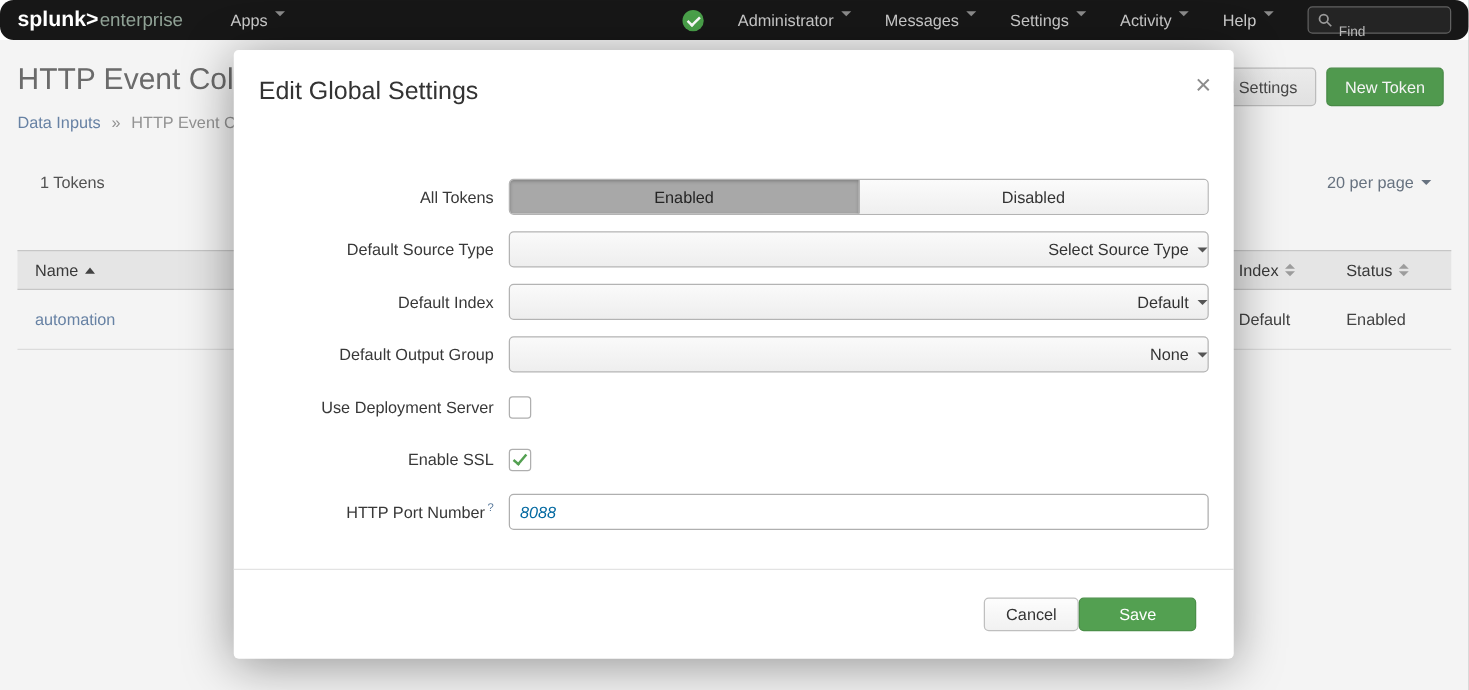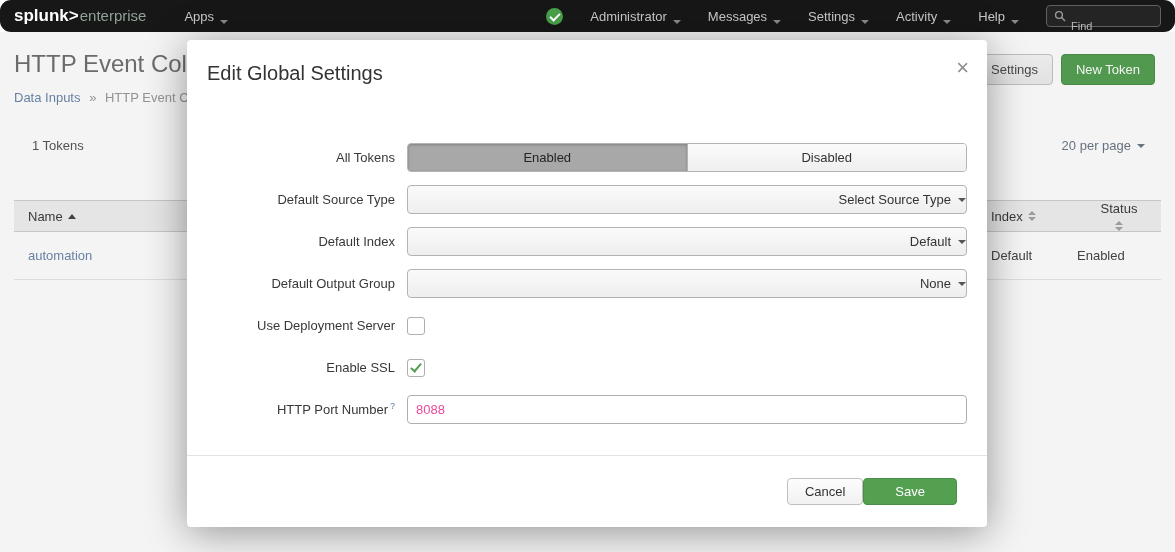--- a/index.html
+++ b/index.html
@@ -5,21 +5,21 @@
   * { margin:0; padding:0; box-sizing:border-box; }
   body { font-family:"Liberation Sans", sans-serif; background:#9a9a9a; }
   .screen { position:relative; width:1175px; height:552px; background:#fff; overflow:hidden; font-size:13px; color:#333; }
 
   
   .topbar { position:absolute; top:0; left:0; width:100%; height:32px; background:#171717; display:flex; align-items:center; z-index:5;border-radius:11px; }
   .logo { margin-left:14px; font-size:17px; color:#fff; cursor:pointer; white-space:nowrap; }
   .logo-brand { font-weight:bold; }
   .logo-gt { font-weight:bold; color:#fff; }
   .logo-product { font-weight:normal; color:#90a296; font-size:15px; margin-left:1px; }
-  .nav-item { display:flex; align-items:flex-end; gap:6px; color:#c9c9c9; font-size:13px; cursor:pointer; white-space:nowrap; }
+  .nav-item { display:flex; align-items:flex-start; gap:6px; color:#c9c9c9; font-size:13px; cursor:pointer; white-space:nowrap; }
   .apps { margin-left:38px; }
   .nav-right { margin-left:auto; display:flex; align-items:center; gap:27px; margin-right:14px; }
   .caret { width:0; height:0; border-left:4px solid transparent; border-right:4px solid transparent; border-top:4px solid #8a8a8a; display:inline-block; }
   .check-circle { width:17px; height:17px; border-radius:50%; background:#4aa14a; position:relative; display:inline-block; flex-shrink:0; }
   .check-circle::after { content:""; position:absolute; left:6px; top:3px; width:4px; height:8px; border-right:2px solid #fff; border-bottom:2px solid #fff; transform:rotate(45deg); }
   .find-box { display:flex; align-items:center; gap:5px; width:115px; height:22px; background:#242424; border:1px solid #616161; border-radius:4px; padding:0 7px; }
   .find-box input { flex:1; min-width:0; background:transparent; border:none; outline:none; color:#ddd; font-size:11px; font-family:Liberation Sans, sans-serif;margin-top:20px; }
   .find-box input::placeholder { color:#b9b9b9; }
 
   
@@ -33,21 +33,21 @@
   .crumb-current { color:#999; }
   .token-count { position:absolute; left:16px; top:138px; color:#555;margin-left:16px; }
   .per-page { position:absolute; right:30px; top:138px; display:flex; align-items:center; gap:6px; color:#6b7785; cursor:pointer; }
   .per-page .caret { border-top-color:#6b7785; }
 
   .table { position:absolute; left:14px; top:200px; width:1147px; }
   .thead { display:flex; height:32px; background:#f0f0f0; border-top:1px solid #cfcfcf; border-bottom:1px solid #cfcfcf; align-items:center; }
   .th { display:flex; align-items:center; gap:5px; color:#3a3a3a; }
   .th-name { flex:1; padding-left:14px; }
   .th-index { width:86px; flex-shrink:0; }
-  .th-status { width:84px; flex-shrink:0;flex-direction:column; }
+  .th-status { width:84px; flex-shrink:0; }
   .trow { display:flex; height:48px; align-items:center; border-bottom:1px solid #e6e6e6; background:#fff; }
   .td-name { flex:1; padding-left:14px; }
   .td-name a { color:#6b87ab; text-decoration:none; cursor:pointer; }
   .td-index { width:86px; flex-shrink:0; color:#444; }
   .td-status { width:84px; flex-shrink:0; color:#444; }
   .sort-up { width:0; height:0; border-left:4px solid transparent; border-right:4px solid transparent; border-bottom:5px solid #444; display:inline-block; }
   .sort-both { display:inline-flex; flex-direction:column; gap:2px; }
   .tri-u { width:0; height:0; border-left:4px solid transparent; border-right:4px solid transparent; border-bottom:4px solid #a3a3a3; }
   .tri-d { width:0; height:0; border-left:4px solid transparent; border-right:4px solid transparent; border-top:4px solid #a3a3a3; }
 
@@ -65,21 +65,21 @@
   .control { width:580px; height:29px; }
   .toggle-group { display:flex; border:1px solid #b3b3b3; border-radius:4px; overflow:hidden; background:#fff; }
   .toggle-btn { flex:1; display:flex; align-items:center; justify-content:center; font-size:13px; color:#333; background:linear-gradient(#fbfbfb,#efefef); cursor:pointer; }
   .toggle-btn + .toggle-btn { border-left:1px solid #b3b3b3;text-align:center; }
   .toggle-btn.active { background:#a8a8a8; box-shadow:inset 0 1px 3px rgba(0,0,0,0.25); color:#242424; }
   .dropdown { display:flex; align-items:center; justify-content:flex-end; gap:7px; background:linear-gradient(#fafafa,#eee); border:1px solid #b3b3b3; border-radius:4px; color:#333; cursor:pointer; }
   .dropdown .caret { border-top-color:#555; }
   .control-check { border:none; background:none; display:flex; align-items:center; }
   .checkbox { width:18px; height:18px; border:1px solid #afafaf; border-radius:3px; background:#fff; position:relative; display:inline-block; cursor:pointer; }
   .checkmark { position:absolute; left:5px; top:1px; width:6px; height:11px; border-right:2px solid #53a051; border-bottom:2px solid #53a051; transform:rotate(40deg); }
-  .text-input { border:1px solid #afafaf; border-radius:4px; padding:0 8px; font-size:13px; color:#ec4899; font-family:inherit; outline:none; }
+  .text-input { border:1px solid #afafaf; border-radius:4px; padding:0 8px; font-size:13px; color:#0369a1; font-family:inherit; outline:none;font-style:italic; }
   .modal-footer { position:absolute; left:0; right:0; bottom:0; height:72px; border-top:1px solid #e3e3e3; display:flex; align-items:center; justify-content:flex-end; padding-right:30px; }
   .btn-cancel { height:27px; padding:0 17px; background:linear-gradient(#fdfdfd,#f1f1f1); border:1px solid #bfbfbf; color:#333; }
   .btn-save { height:27px; padding:0 31px; background:#53a051; border:1px solid #4a8f48; color:#fff; }
 </style>
 </head>
 <body>
 
 <div class="screen">
 
   <header class="topbar">

